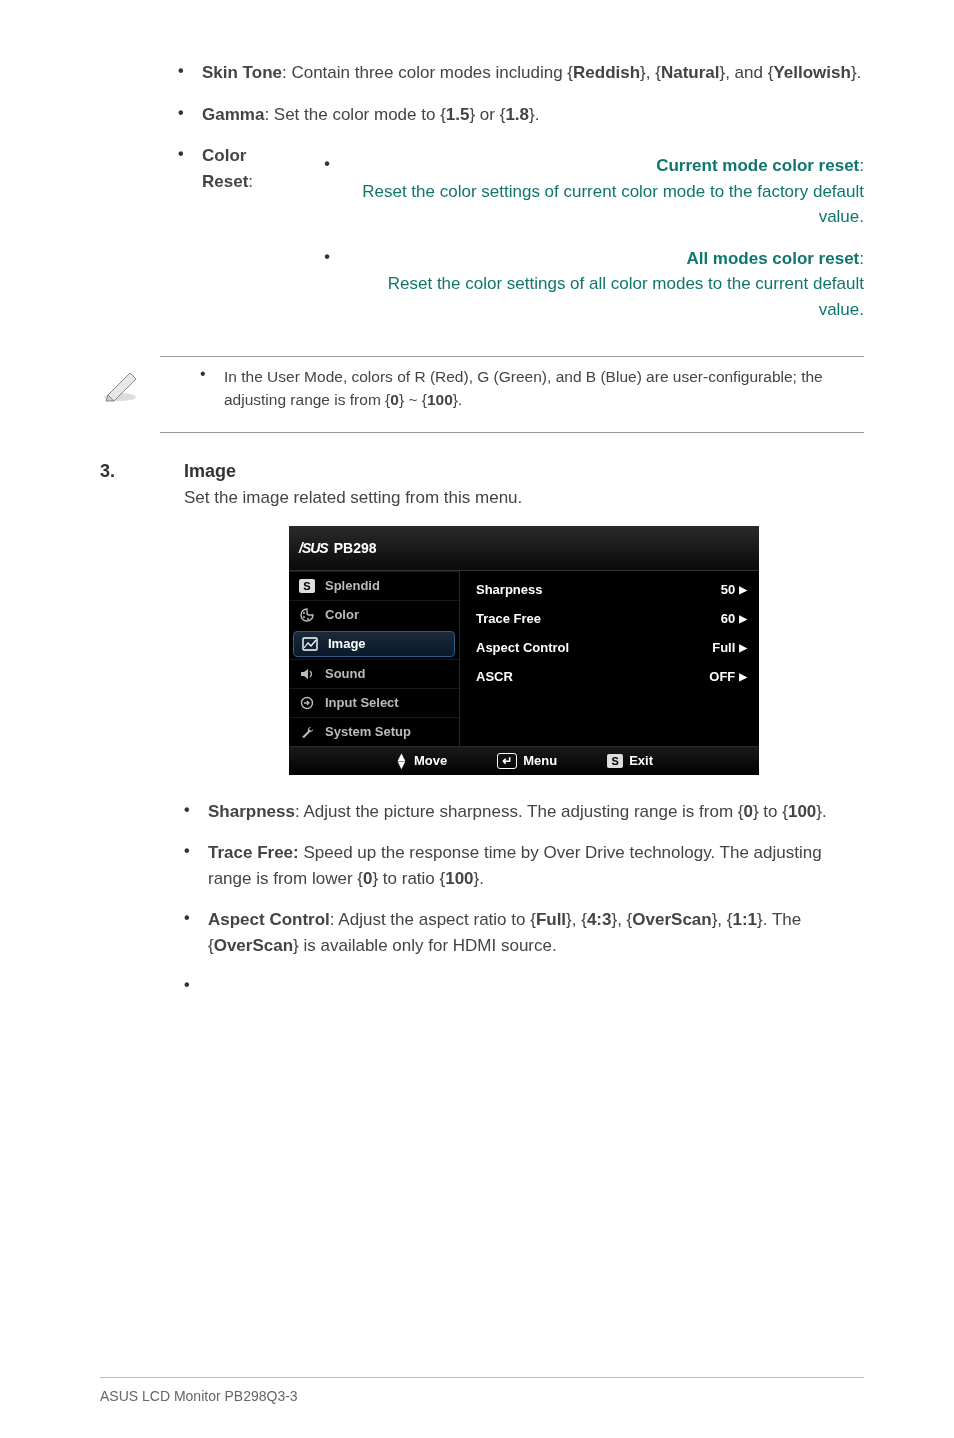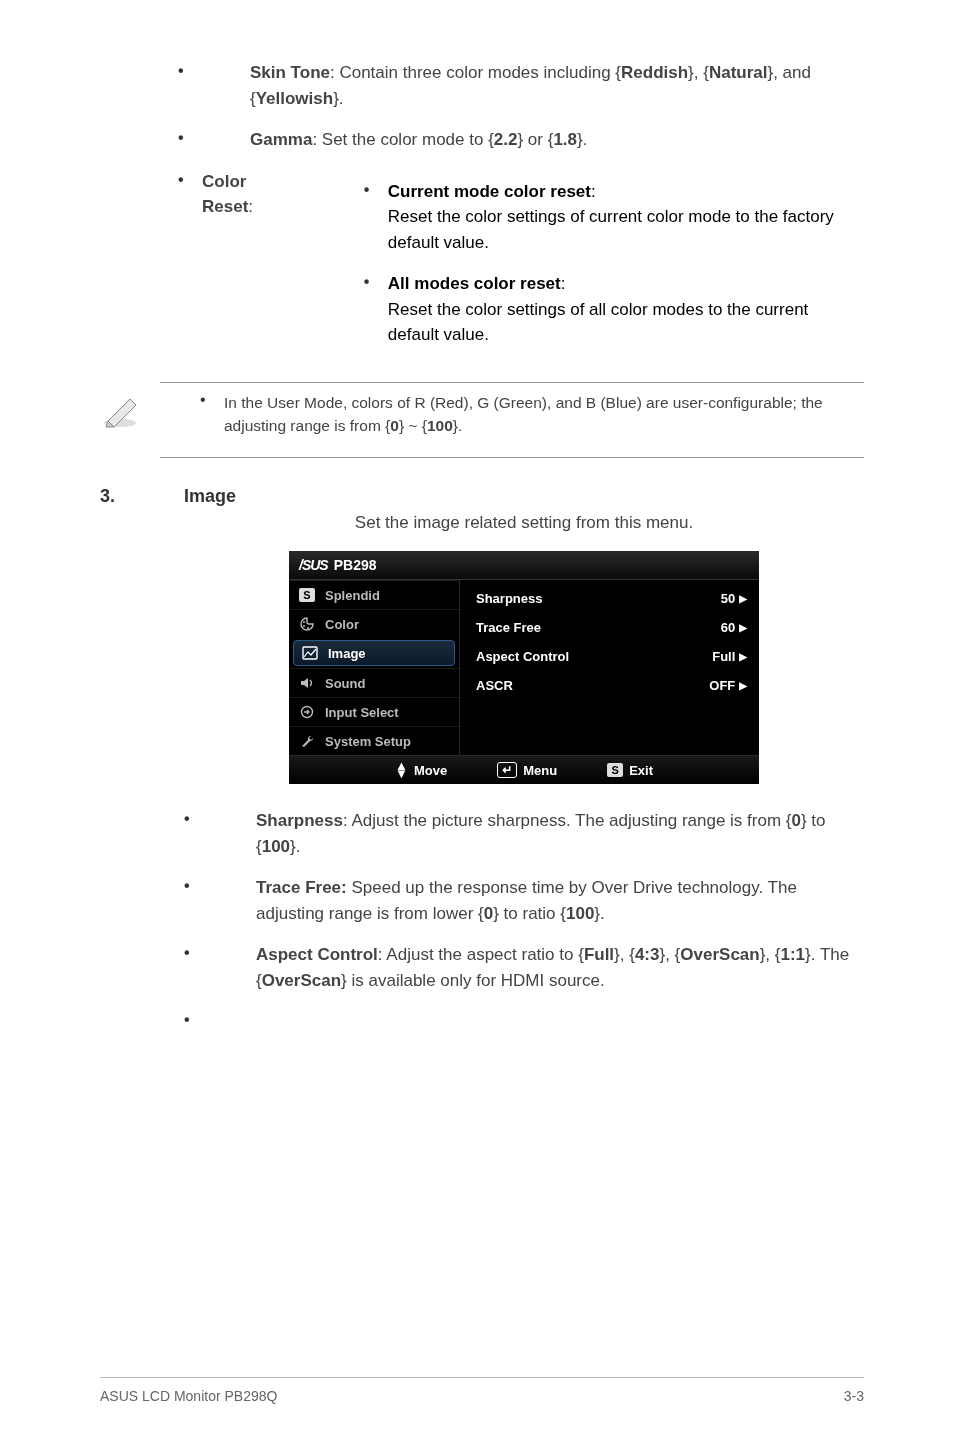--- a/index.html
+++ b/index.html
@@ -13,31 +13,30 @@
     width: 954px;
     min-height: 1438px;
     box-sizing: border-box;
     padding: 60px 90px 30px 100px;
     position: relative;
   }
   .bullet-list { margin: 0; padding: 0; list-style: none; }
   .bullet-item {
     display: flex;
     margin-bottom: 16px;
-    gap: 48px;
   }
   .dot {
     width: 24px; flex: none;
     font-size: 16px; line-height: 1.4;
   }
   .dot::before { content: "•"; font-weight: bold; }
   .bullet-text { font-size: 17px; line-height: 1.5; color: #444; }
   .sub-list { margin: 10px 0 0 10px; }
   .sub-item { display: flex; margin-bottom: 16px; }
-  .sub-text { font-size: 17px; line-height: 1.5; color: #000000; }
+  .sub-text { font-size: 17px; line-height: 1.5; color: #0f766e; text-align: right; }
 
   .note-block {
     display: flex;
     align-items: flex-start;
     border-top: 1px solid #999;
     border-bottom: 1px solid #999;
     padding: 8px 0 20px 0;
     margin: 18px 0 18px 60px;
   }
   .note-icon {
@@ -45,35 +44,35 @@
     margin-left: -60px;
   }
   .note-bullet { width: 24px; flex: none; margin-left: 40px; }
   .note-bullet::before { content: "•"; }
   .note-text { font-size: 15.5px; line-height: 1.5; color: #444; }
 
   .section-row { display: flex; margin-top: 28px; }
   .section-num { width: 40px; font-size: 18px; font-weight: bold; color: #333; }
   .section-body { flex: 1; margin-left: 44px; }
   .section-title { font-size: 18px; font-weight: bold; color: #333; margin-bottom: 6px; }
-  .section-desc { font-size: 17px; color: #444; margin-bottom: 18px; text-align: center; }
+  .section-desc { font-size: 17px; color: #444; margin-bottom: 18px; }
 
   
   .osd {
     width: 470px;
     margin: 0 auto 24px auto;
     background: #000;
     font-family: 'Segoe UI', Arial, sans-serif;
   }
   .osd-title {
     background: linear-gradient(#2a2a2a, #0a0a0a);
     color: #fff;
     font-size: 14px;
     font-weight: bold;
-    padding: 6px 10px;
+    padding: 14px 10px;
     display: flex;
     align-items: center;
     border-bottom: 1px solid #333;
   }
   .asus-logo {
     font-family: Arial, sans-serif;
     font-weight: bold;
     font-style: italic;
     font-size: 14px;
     letter-spacing: -1px;
@@ -138,21 +137,21 @@
     display: inline-block; border: 1.5px solid #fff; border-radius: 3px;
     padding: 0 4px; font-size: 12px; line-height: 14px;
   }
   .updown { font-size: 13px; line-height: 0.6; display: flex; flex-direction: column; }
 
   .lower-indent { margin-left: 78px; }
 
   .footer {
     position: absolute;
     bottom: 34px; left: 100px; right: 90px;
-    display: flex; justify-content: space-between;
+    display: flex; 
     font-size: 14px; color: #666;
     border-top: 1px solid #bbb;
     padding-top: 10px;
   }
 </style>
 </head>
 <body>
 
 <div class="page">
 
@@ -160,21 +159,21 @@
     <ul class="bullet-list">
       <li class="bullet-item">
         <span class="dot"></span>
         <span class="bullet-text">
           <b>Skin Tone</b><span>: Contain three color modes including {</span><b>Reddish</b><span>}, {</span><b>Natural</b><span>}, and {</span><b>Yellowish</b><span>}.</span>
         </span>
       </li>
       <li class="bullet-item">
         <span class="dot"></span>
         <span class="bullet-text">
-          <b>Gamma</b><span>: Set the color mode to {</span><b>2.2</b><span>} or {</span><b>1.8</b><span>}.</span>
+          <b>Gamma</b><span>: Set the color mode to {</span><b>1.5</b><span>} or {</span><b>1.8</b><span>}.</span>
         </span>
       </li>
       <li class="bullet-item" style="flex-direction:row;">
         <div style="display:flex;">
           <span class="dot"></span>
           <span class="bullet-text">
             <b>Color Reset</b><span>:</span>
           </span>
         </div>
         <div class="sub-list" style="margin-left:30px;">

